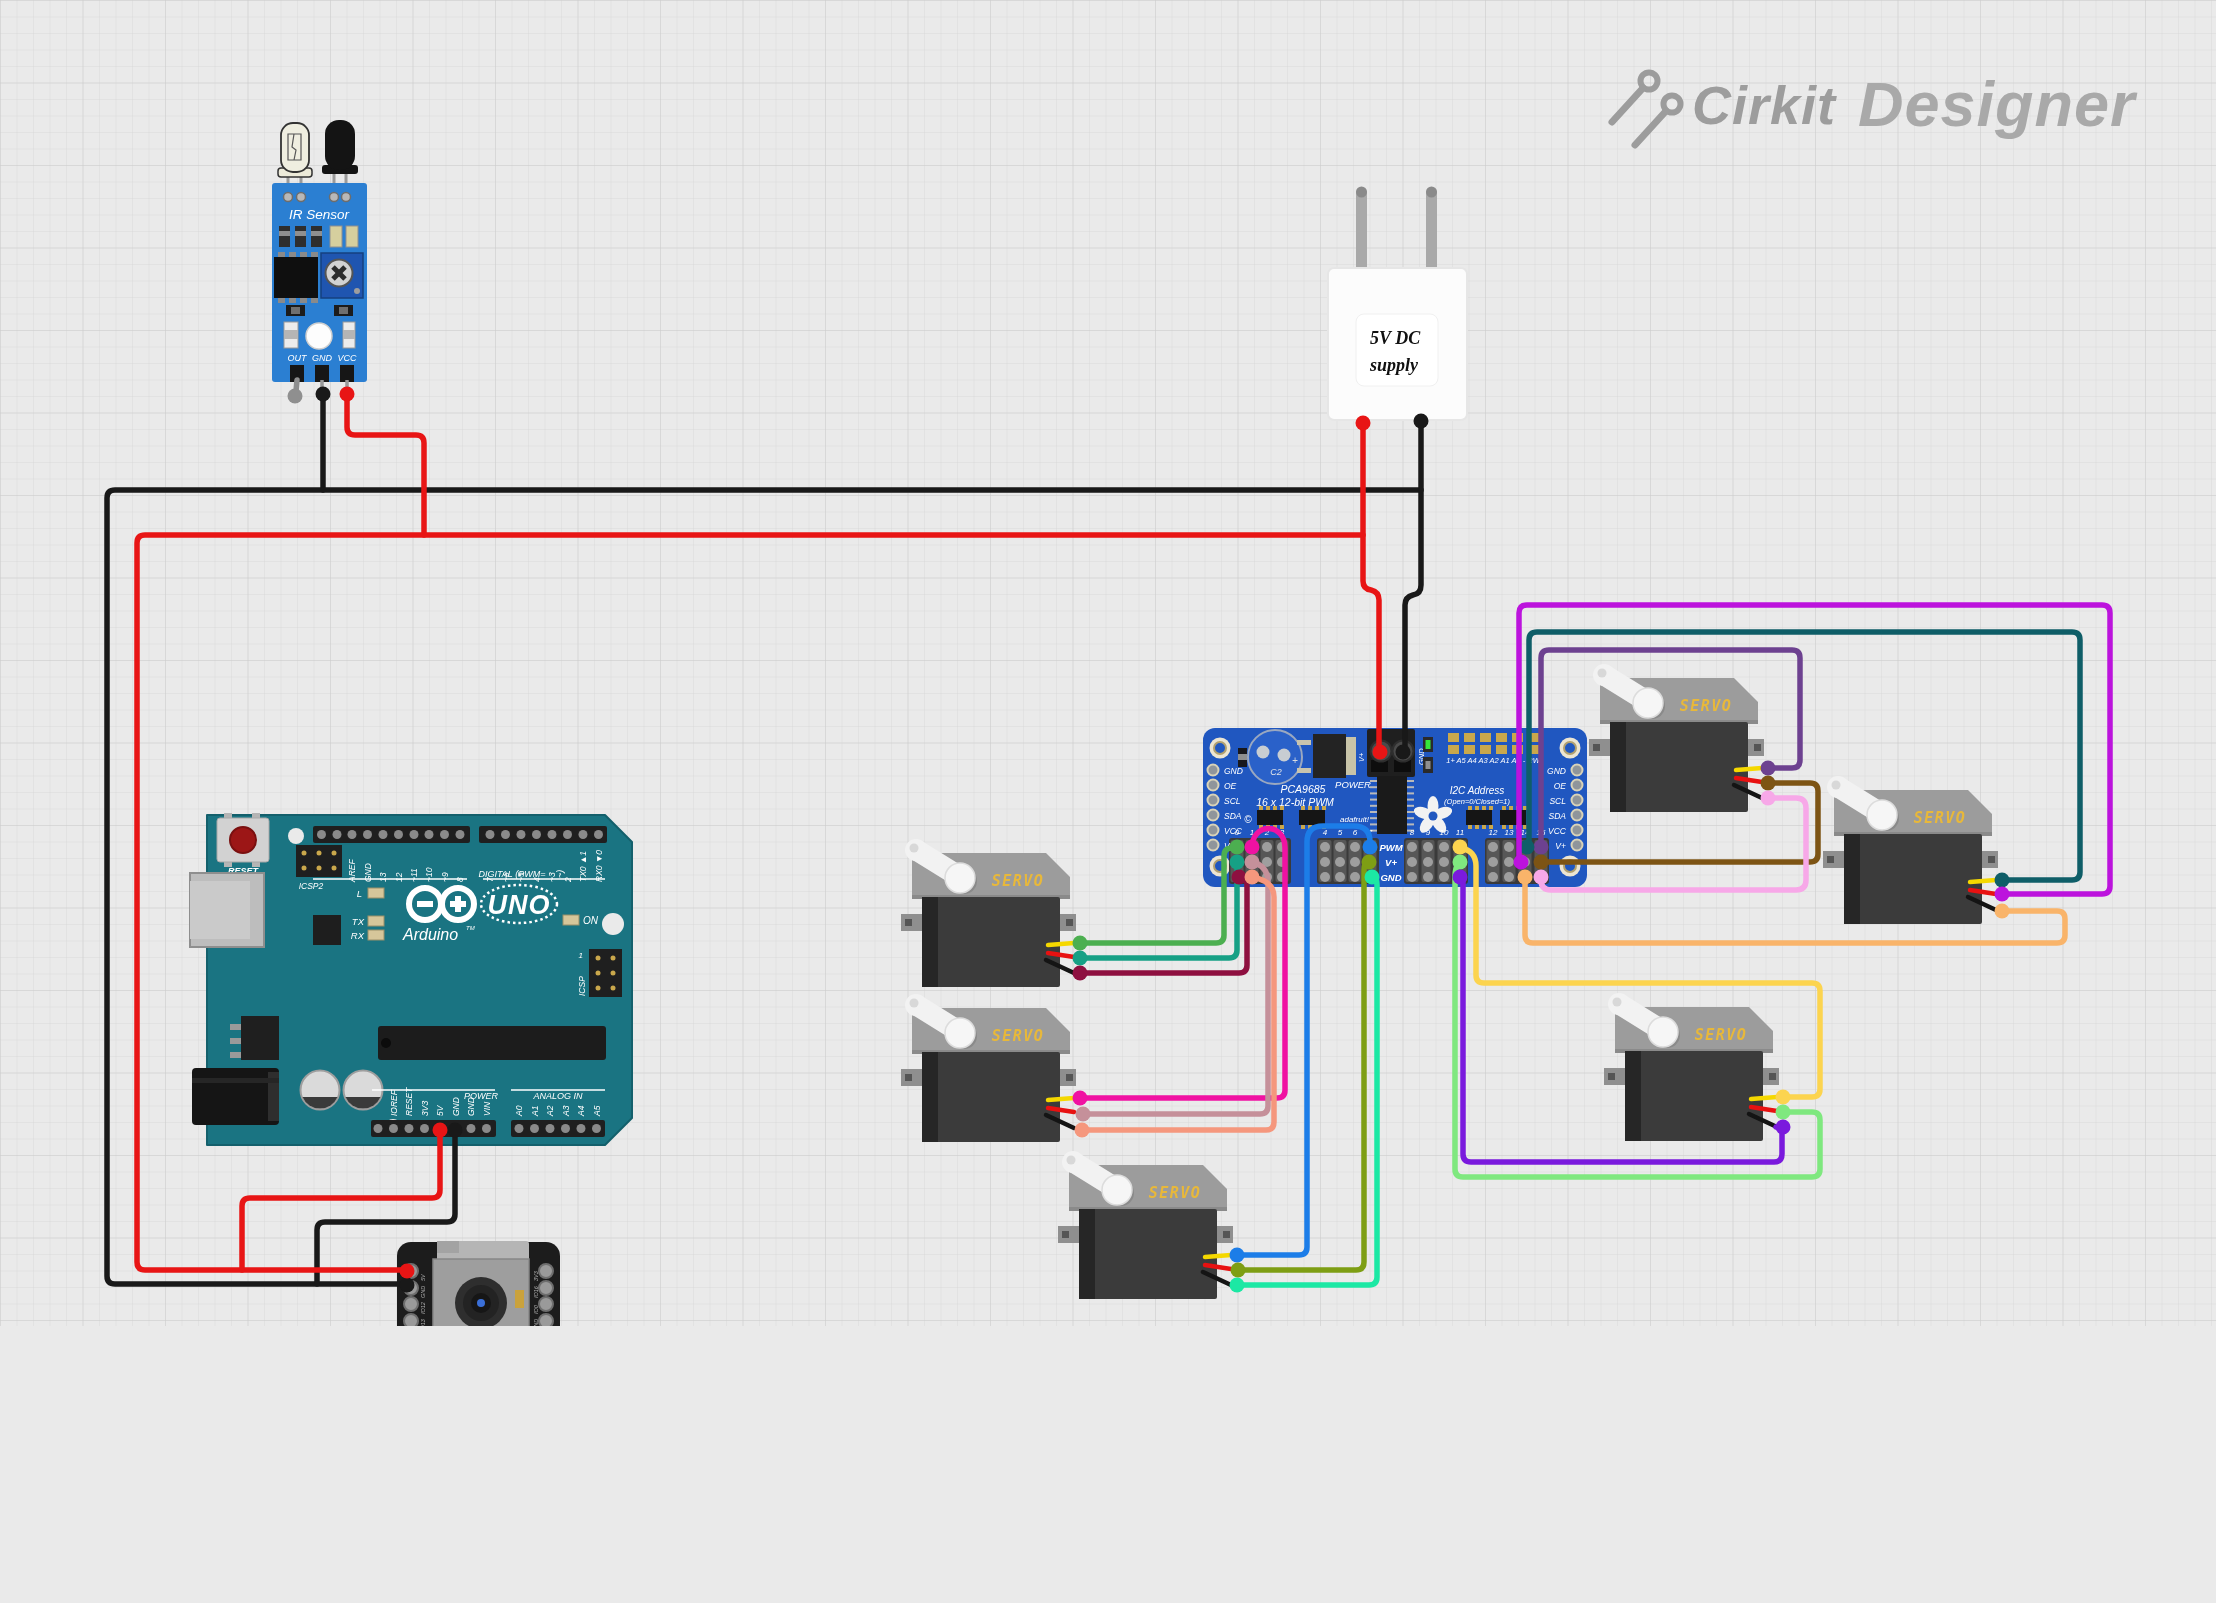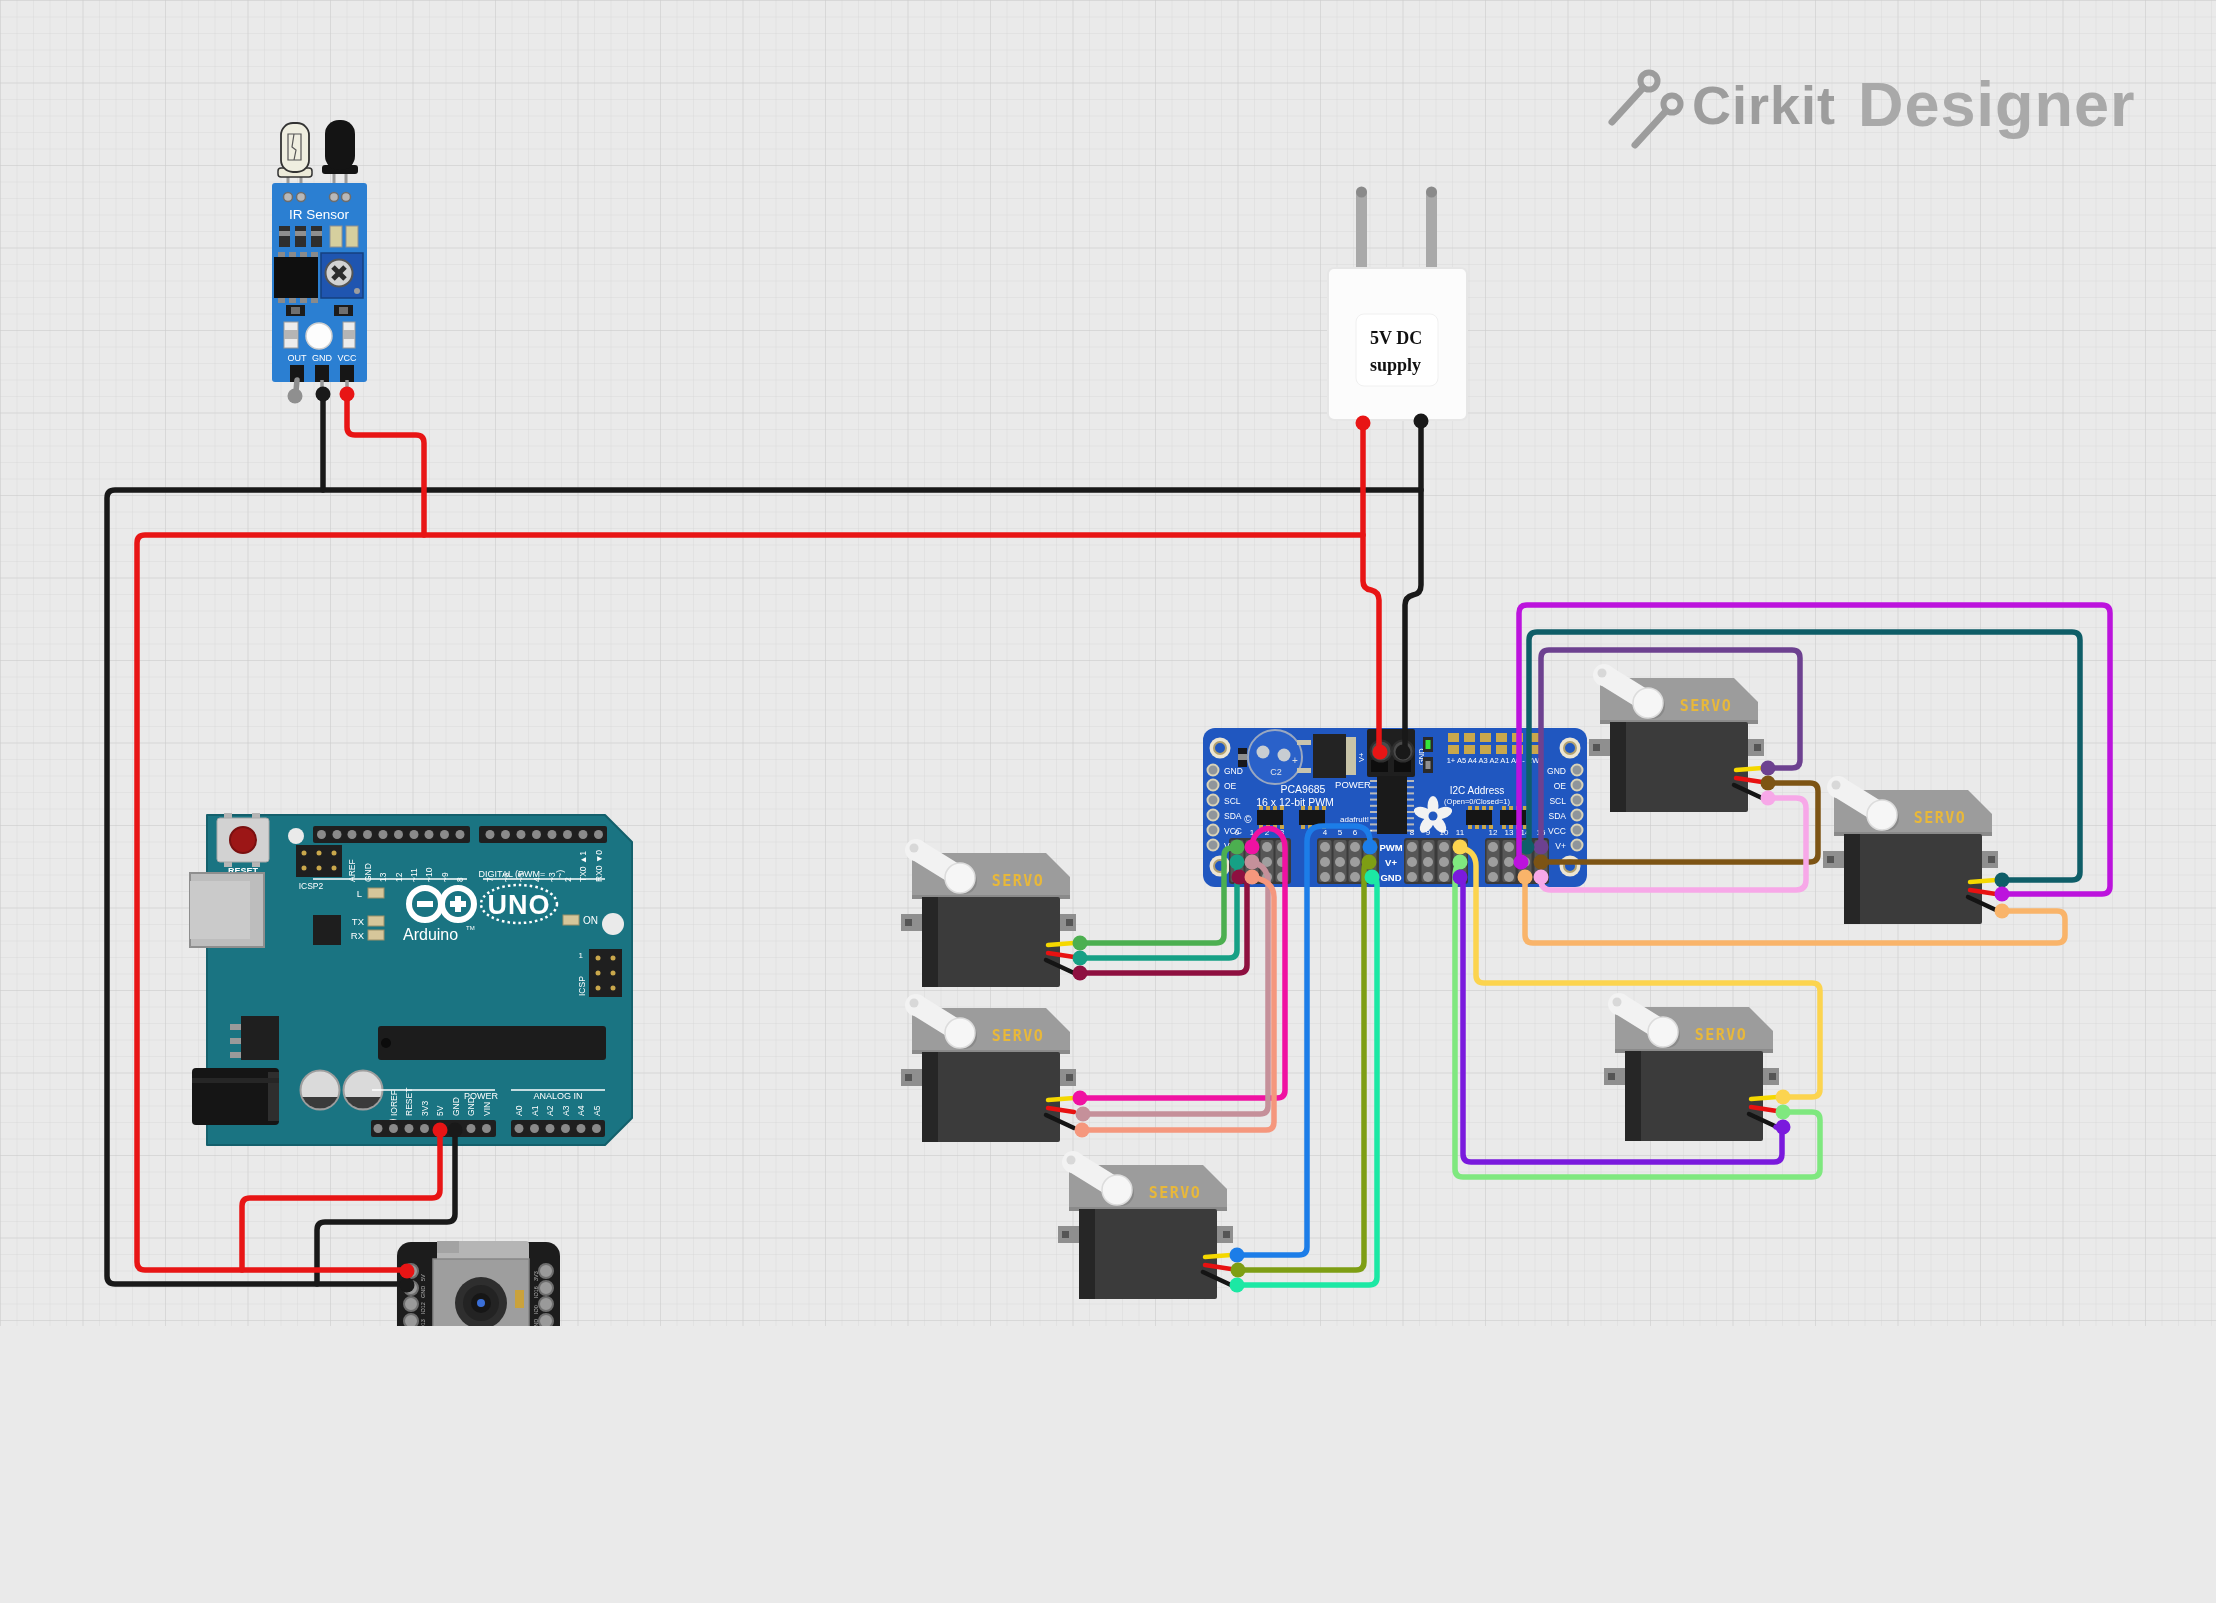--- a/index.html
+++ b/index.html
@@ -1,16 +1,16 @@
 <!DOCTYPE html>
 <html><head>
 <meta charset="utf-8">
 <style>
   html,body{margin:0;padding:0;background:#eaeaea;}
-  #stage{position:relative;width:2216px;height:1326px;overflow:hidden;}
+  #stage{position:relative;width:2216px;height:1326px;overflow:hidden;font-style:italic;}
   svg{display:block;}
   text{user-select:none;}
 </style>
 </head>
 <body>
 
 <div id="stage">
 <svg width="2216" height="1603" viewBox="0 0 2216 1603" font-family="&quot;Liberation Sans&quot;, sans-serif">
   <defs>
     <pattern id="grid" width="16.5" height="16.5" patternUnits="userSpaceOnUse">

